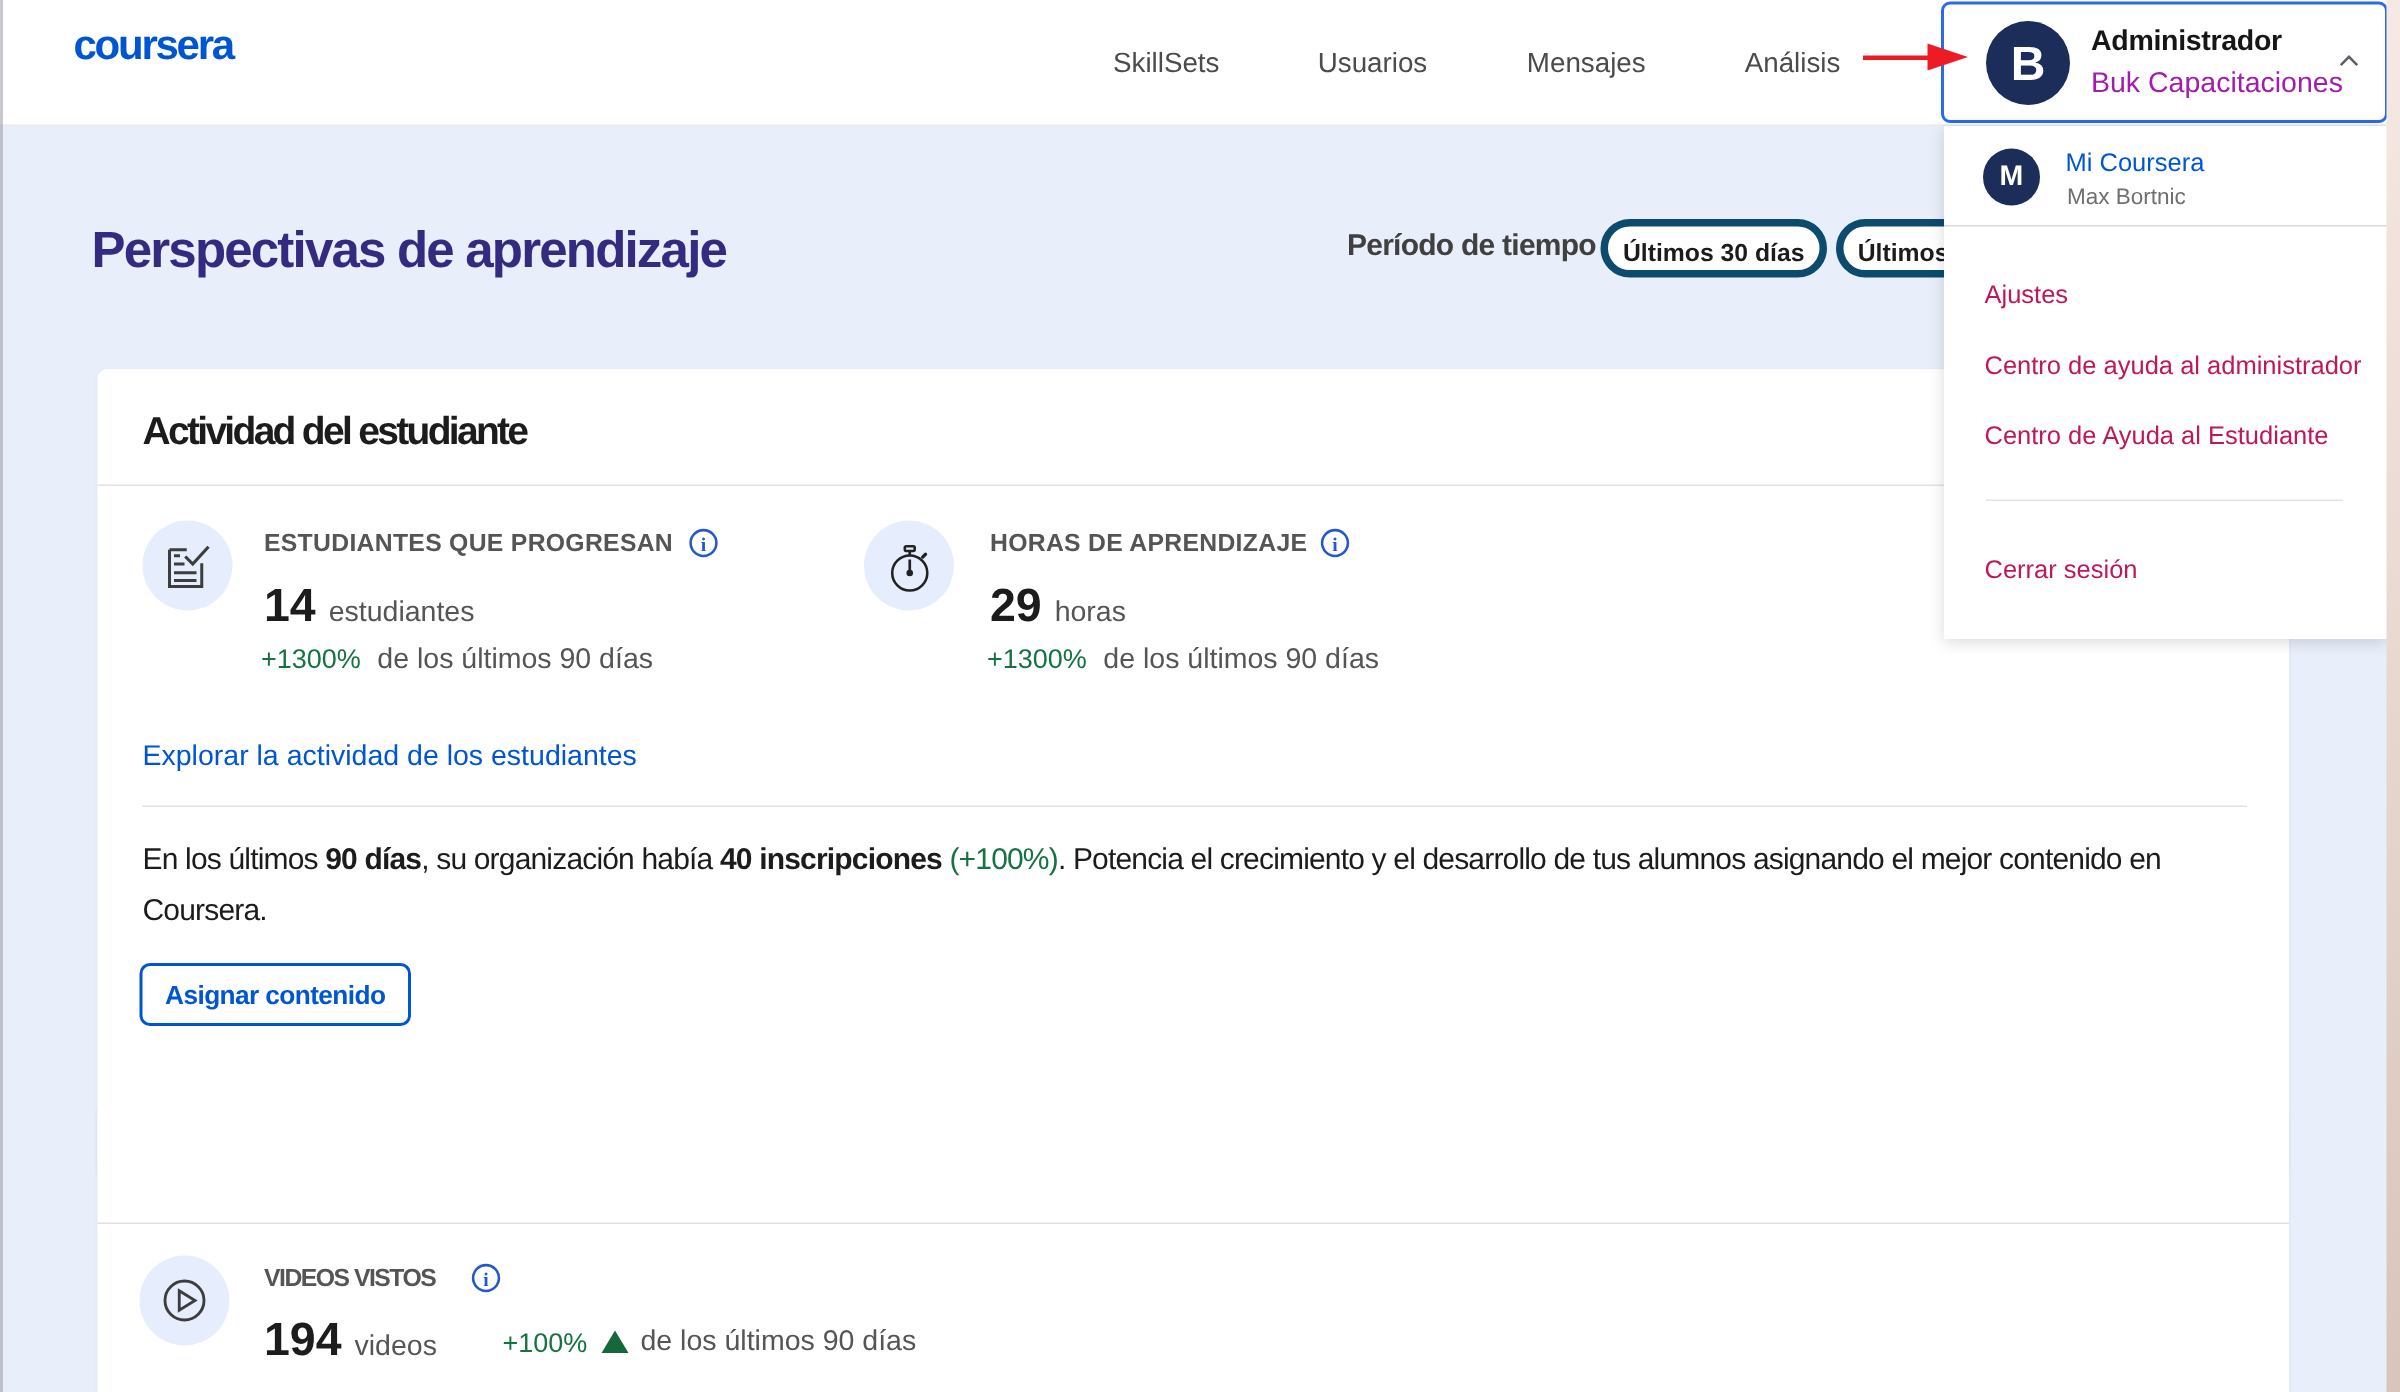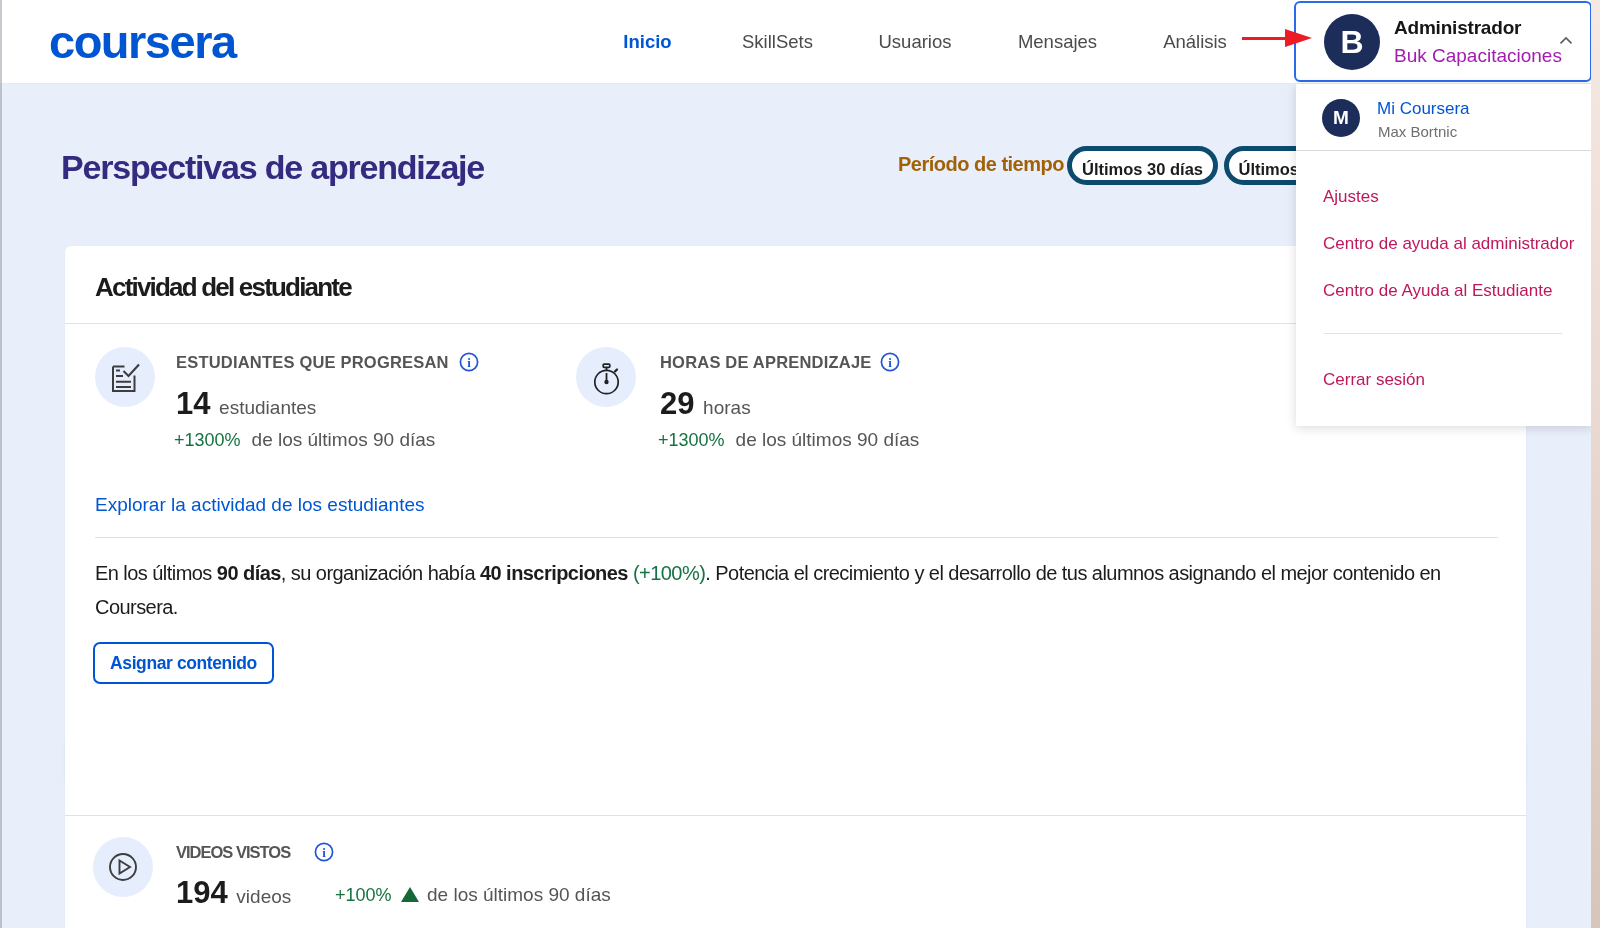--- a/index.html
+++ b/index.html
@@ -2,21 +2,21 @@
 <html><head>
 <meta charset="utf-8">
 <style>
   * { margin:0; padding:0; box-sizing:border-box; }
   html,body { width:1600px; height:928px; overflow:hidden; }
   body { font-family:"Liberation Sans",sans-serif; background:#e9eefb; position:relative; }
   .abs { position:absolute; }
 
   
   .navbar { position:absolute; top:0; left:0; width:1600px; height:84px; background:#fff; border-bottom:1px solid #e9e9e9; }
-  .logo { position:absolute; left:49px; top:14px; font-size:47px; font-weight:bold; color:#0056d2; letter-spacing:-1.5px; }
+  .logo { position:absolute; left:49px; top:14px; font-size:28px; font-weight:bold; color:#0056d2; letter-spacing:-1.5px; }
   .navlink { position:absolute; top:0; height:84px; line-height:84px; font-size:18.5px; color:#4b4b4b; text-align:center; }
   .navlink.active { color:#0056d2; font-weight:bold; }
 
   
   .arrowline { position:absolute; left:1242px; top:37px; width:46px; height:3px; background:#ed1c24; }
   .arrowhead { position:absolute; left:1285px; top:29px; width:0; height:0; border-left:27px solid #ed1c24; border-top:9.5px solid transparent; border-bottom:9.5px solid transparent; }
 
   
   .adminbox { position:absolute; left:1294px; top:1px; width:298px; height:81px; background:#fff; border:2px solid #2a6be9; border-radius:6px; }
   .avatar { border-radius:50%; background:#1b2d58; color:#fff; font-weight:bold; text-align:center; }
@@ -29,21 +29,21 @@
   .dropdown { position:absolute; left:1296px; top:84px; width:296px; height:342px; background:#fff; box-shadow:0 2px 10px rgba(0,0,0,0.15); }
   .av-m { position:absolute; left:26px; top:15px; width:38px; height:38px; line-height:38px; font-size:19px; }
   .dd-title { position:absolute; left:81px; top:15px; font-size:17px; color:#0056d2; }
   .dd-sub { position:absolute; left:82px; top:39px; font-size:15px; color:#6f6f6f; }
   .dd-div1 { position:absolute; left:0; top:66px; width:296px; border-top:1px solid #d9d9d9; }
   .dd-item { position:absolute; left:27px; font-size:17px; color:#be185d; }
   .dd-div2 { position:absolute; left:28px; top:249px; width:238px; border-top:1px solid #e3e3e3; }
 
   
   .h1 { position:absolute; left:61px; top:148px; font-size:34px; font-weight:bold; color:#342a7f; letter-spacing:-1.2px; }
-  .periodo { position:absolute; left:898px; top:153px; font-size:20px; letter-spacing:-0.5px; font-weight:bold; color:#a16207; }
+  .periodo { position:absolute; left:898px; top:153px; font-size:20px; letter-spacing:-0.5px; font-weight:bold; color:#404040; }
   .pill { position:absolute; top:146px; height:39px; background:#fff; border:5px solid #0c4a6e; border-radius:20px; font-size:16.5px; font-weight:bold; color:#1c1c1c; line-height:37px; text-align:center; }
   .pill1 { left:1067px; width:151px; }
   .pill2 { left:1224px; width:150px; }
 
   
   .card { position:absolute; left:65px; width:1461px; background:#fff; border-radius:6px; box-shadow:0 1px 3px rgba(40,50,80,0.05); }
   .card1 { top:246px; height:538px; }
   .card2 { top:737px; height:191px; border-bottom-left-radius:0; border-bottom-right-radius:0; }
   .card-h { position:absolute; left:30px; font-size:26px; font-weight:bold; color:#1c1c1c; letter-spacing:-1.8px; }
   .card-div { position:absolute; left:0; width:100%; border-top:1px solid #e2e2e2; }
@@ -59,21 +59,20 @@
   .btn { position:absolute; left:28px; top:396px; width:181px; height:42px; border:2px solid #0056d2; border-radius:7px; font-size:17.5px; letter-spacing:-0.4px; font-weight:bold; color:#0056d2; text-align:center; line-height:38px; background:#fff; }
 
   .edge { position:absolute; right:0; top:0; width:9px; height:928px; background:linear-gradient(#f6e9e3,#d8c5bb); }
   .leftedge { position:absolute; left:0; top:0; width:2px; height:928px; background:#9c9aa8; opacity:0.55; }
 </style>
 </head>
 <body>
 
 <div class="navbar">
   <div class="logo">coursera</div>
-  <div class="navlink active" style="left:605px; width:85px;">Inicio</div>
   <div class="navlink" style="left:725px; width:105px;">SkillSets</div>
   <div class="navlink" style="left:865px; width:100px;">Usuarios</div>
   <div class="navlink" style="left:1005px; width:105px;">Mensajes</div>
   <div class="navlink" style="left:1150px; width:90px;">Análisis</div>
 </div>
 
 <div class="h1">Perspectivas de aprendizaje</div>
 <div class="periodo">Período de tiempo</div>
 <div class="pill pill1">Últimos 30 días</div>
 <div class="pill pill2">Últimos 90 días</div>

